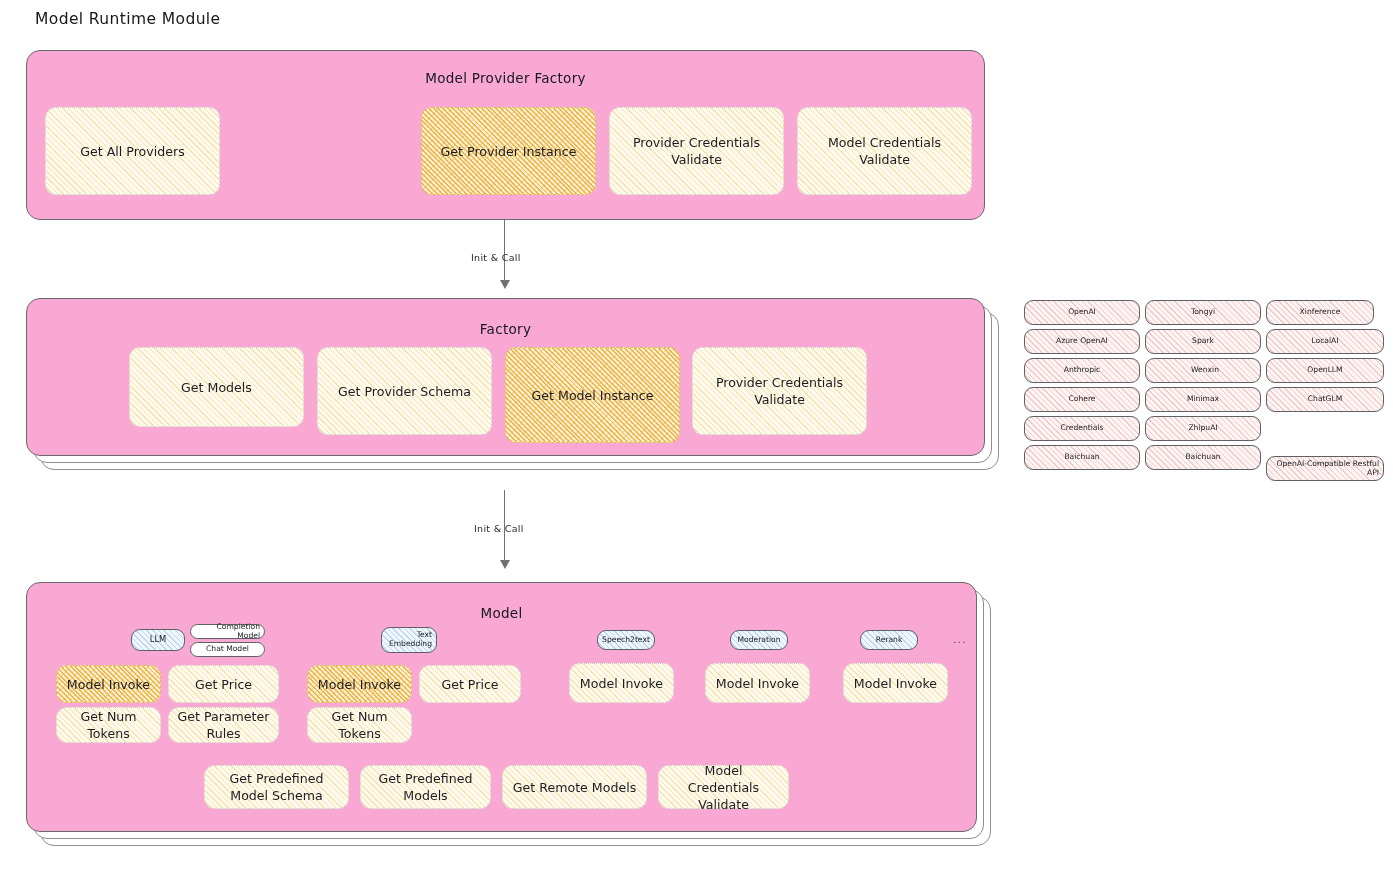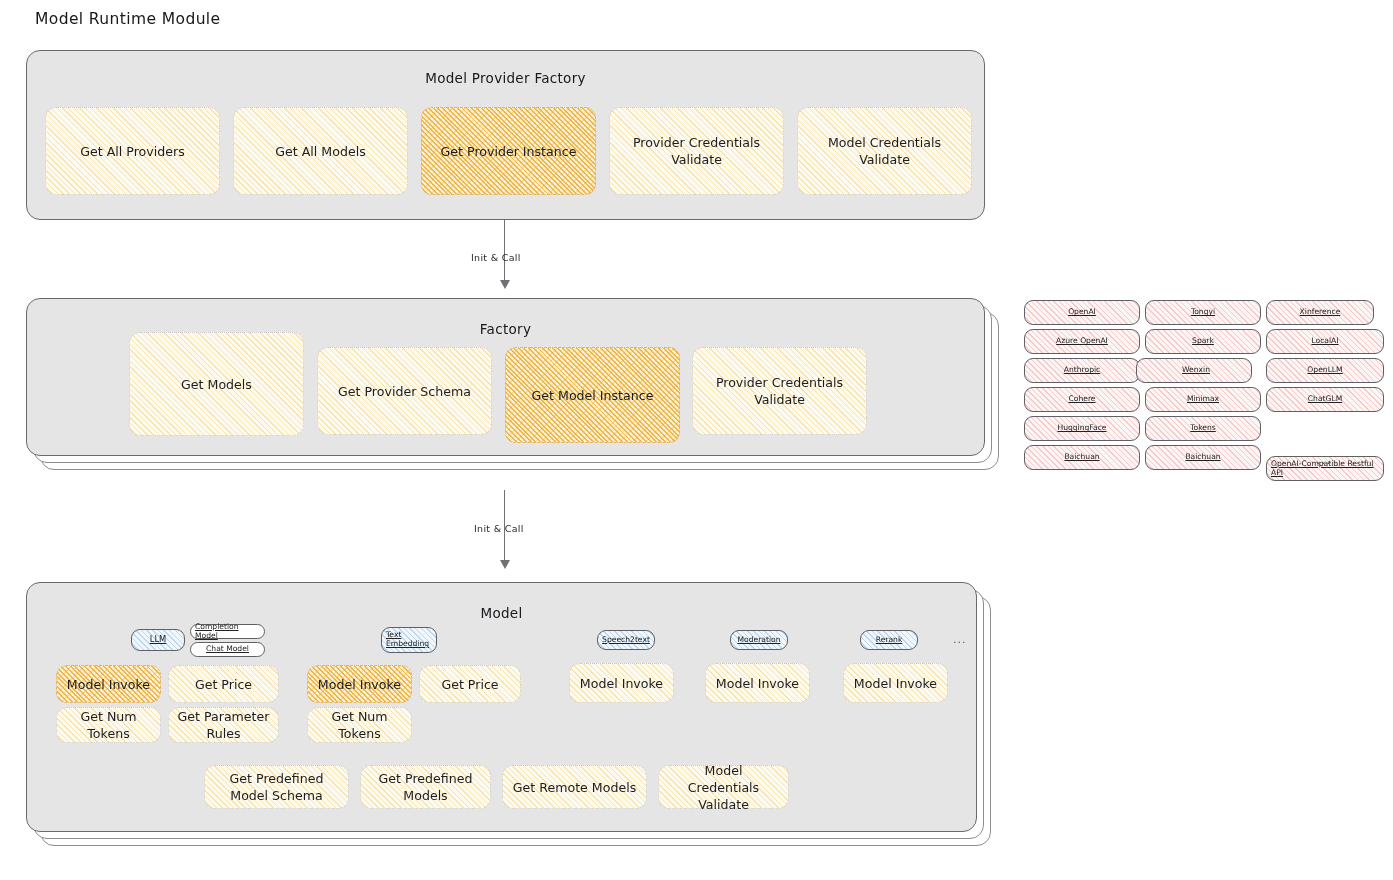--- a/index.html
+++ b/index.html
@@ -12,21 +12,21 @@
   .canvas{position:absolute;left:0;top:0;width:1393px;height:880px;}
 
   .page-title{
     position:absolute;left:35px;top:10px;font-size:15.5px;
     letter-spacing:.4px;color:#16181c;white-space:nowrap;
   }
 
   
   .section{
     position:absolute;border:1.4px solid #6a6a6e;border-radius:14px;
-    background:#e5e5e5;box-sizing:border-box;
+    background:#f9a8d4;box-sizing:border-box;
   }
   .stack-layer{
     position:absolute;border:1.3px solid #8d8d92;border-radius:14px;
     background:#ffffff;box-sizing:border-box;z-index:1;
   }
   .section.top-layer{z-index:4;}
   .section-title{
     position:absolute;width:100%;text-align:center;font-size:13.5px;
     color:#16181c;letter-spacing:.3px;
   }
@@ -82,22 +82,22 @@
       rgba(110,165,215,.38) 0px,
       rgba(110,165,215,.38) 1px,
       rgba(255,255,255,0) 1px,
       rgba(255,255,255,0) 4px);
   }
 
   .chip{
     position:absolute;box-sizing:border-box;
     border:1.25px solid #5e6064;border-radius:9px;
     display:flex;align-items:center;justify-content:center;
-    text-align:left;line-height:1.15;
-    font-size:7.6px;color:#222;padding:2px 4px;text-decoration:underline;
+    text-align:right;line-height:1.15;
+    font-size:7.6px;color:#222;padding:2px 4px;
   }
   .chip-white{background:#fff;}
 
   .ellipsis{
     position:absolute;font-size:13px;color:#555;letter-spacing:1px;
   }
 
   
   .arrow-line{
     position:absolute;width:1.3px;background:#6f6f74;
@@ -117,62 +117,61 @@
 
 <div class="canvas">
 
   <div class="page-title">Model Runtime Module</div>
 
   <div class="section top-layer" style="left:26px;top:50px;width:959px;height:170px;">
     <div class="section-title" style="top:19px;">Model Provider Factory</div>
 
     <div class="box fill-y" style="left:18px;top:56px;width:175px;height:88px;">Get All Providers</div>
 
-    <div class="box fill-y" style="left:206px;top:56px;width:175px;height:88px;">Get All Models</div>
 
     <div class="box fill-o" style="left:394px;top:56px;width:175px;height:88px;">Get Provider Instance</div>
 
     <div class="box fill-y" style="left:582px;top:56px;width:175px;height:88px;">Provider Credentials Validate</div>
 
     <div class="box fill-y" style="left:770px;top:56px;width:175px;height:88px;">Model Credentials Validate</div>
   </div>
 
   <div class="arrow-line" style="left:504px;top:220px;height:62px;"></div>
   <div class="arrow-head" style="left:499.5px;top:280px;"></div>
   <div class="arrow-label" style="left:471px;top:252px;">Init &amp; Call</div>
 
   <div class="stack-layer" style="left:40px;top:312px;width:959px;height:158px;"></div>
   <div class="stack-layer" style="left:33px;top:305px;width:959px;height:158px;"></div>
 
   <div class="section top-layer" style="left:26px;top:298px;width:959px;height:158px;">
     <div class="section-title" style="top:22px;">Factory</div>
 
-    <div class="box fill-y" style="left:102px;top:33px;width:175px;height:104px;">Get Models</div>
+    <div class="box fill-y" style="left:102px;top:48px;width:175px;height:80px;">Get Models</div>
 
     <div class="box fill-y" style="left:290px;top:48px;width:175px;height:88px;">Get Provider Schema</div>
 
     <div class="box fill-o" style="left:478px;top:48px;width:175px;height:96px;">Get Model Instance</div>
 
     <div class="box fill-y" style="left:665px;top:48px;width:175px;height:88px;">Provider Credentials Validate</div>
   </div>
 
   <div style="position:absolute;left:1024px;top:300px;width:360px;height:175px;">
 
     <div class="chip fill-p" style="left:0px;top:0px;width:116px;height:25px;">OpenAI</div>
     <div class="chip fill-p" style="left:0px;top:29px;width:116px;height:25px;">Azure OpenAI</div>
     <div class="chip fill-p" style="left:0px;top:58px;width:116px;height:25px;">Anthropic</div>
     <div class="chip fill-p" style="left:0px;top:87px;width:116px;height:25px;">Cohere</div>
-    <div class="chip fill-p" style="left:0px;top:116px;width:116px;height:25px;">HuggingFace</div>
+    <div class="chip fill-p" style="left:0px;top:116px;width:116px;height:25px;">Credentials</div>
     <div class="chip fill-p" style="left:0px;top:145px;width:116px;height:25px;">Baichuan</div>
 
     <div class="chip fill-p" style="left:121px;top:0px;width:116px;height:25px;">Tongyi</div>
     <div class="chip fill-p" style="left:121px;top:29px;width:116px;height:25px;">Spark</div>
-    <div class="chip fill-p" style="left:112px;top:58px;width:116px;height:25px;padding-left:8px;">Wenxin</div>
+    <div class="chip fill-p" style="left:121px;top:58px;width:116px;height:25px;padding-left:8px;">Wenxin</div>
     <div class="chip fill-p" style="left:121px;top:87px;width:116px;height:25px;">Minimax</div>
-    <div class="chip fill-p" style="left:121px;top:116px;width:116px;height:25px;">Tokens</div>
+    <div class="chip fill-p" style="left:121px;top:116px;width:116px;height:25px;">ZhipuAI</div>
     <div class="chip fill-p" style="left:121px;top:145px;width:116px;height:25px;">Baichuan</div>
 
     <div class="chip fill-p" style="left:242px;top:0px;width:108px;height:25px;">Xinference</div>
     <div class="chip fill-p" style="left:242px;top:29px;width:118px;height:25px;">LocalAI</div>
     <div class="chip fill-p" style="left:242px;top:58px;width:118px;height:25px;">OpenLLM</div>
     <div class="chip fill-p" style="left:242px;top:87px;width:118px;height:25px;">ChatGLM</div>
     <div class="chip fill-p" style="left:242px;top:116px;width:118px;height:25px;margin-top:40px;">OpenAI-Compatible Restful API</div>
 
     <div class="ellipsis" style="left:292px;top:152px;">...</div>
   </div>

